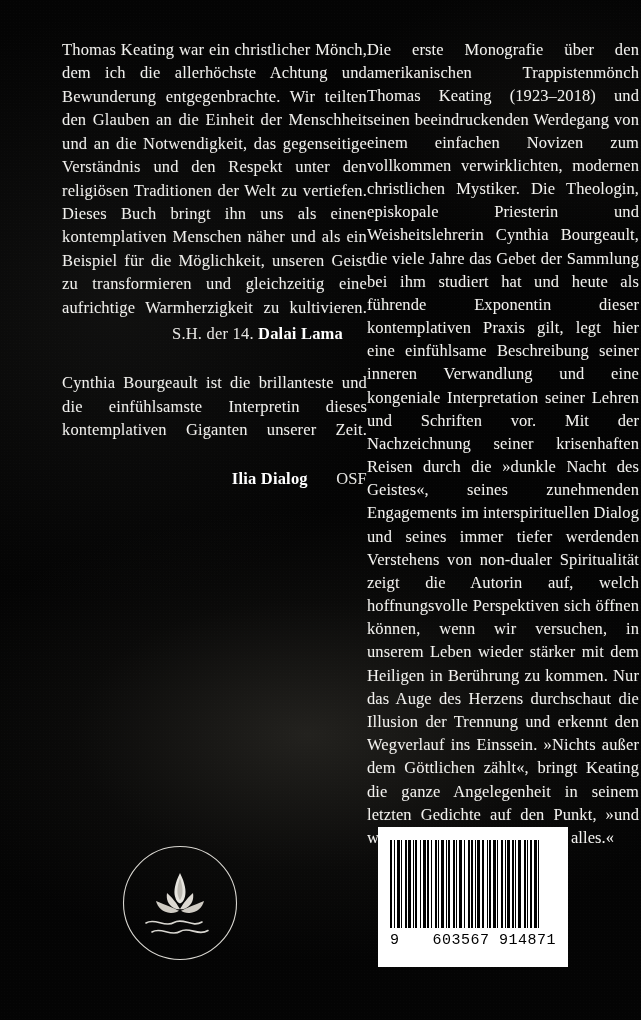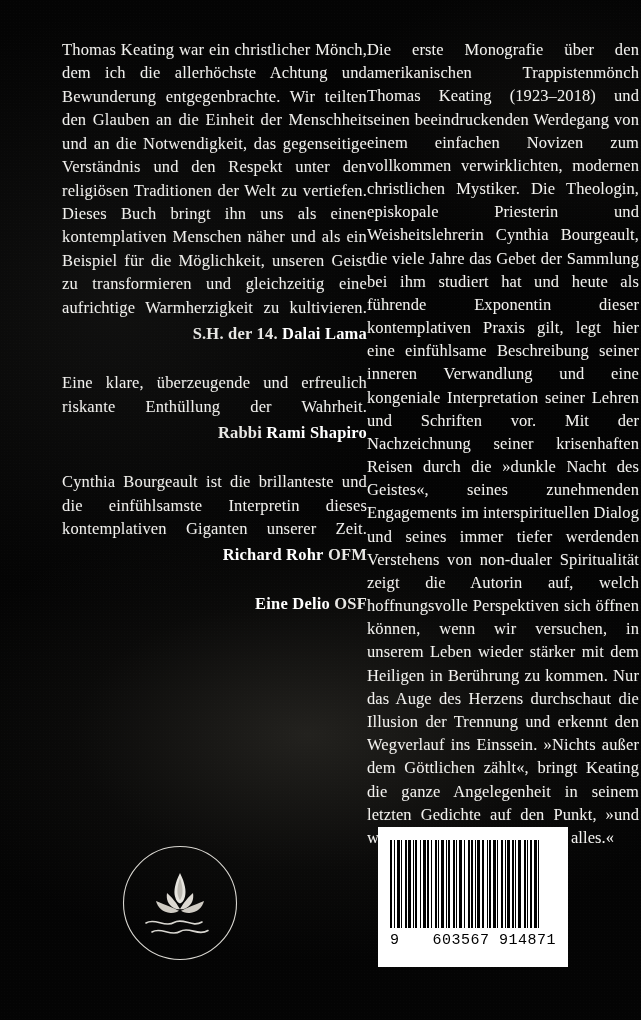--- a/index.html
+++ b/index.html
@@ -81,21 +81,22 @@
     color: #e8e7e4;
     letter-spacing: 0.2px;
   }
   .blurb-attr .name {
     font-weight: bold;
     color: #ffffff;
     margin-top: 30px;
   }
   .blurb-attr .pre,
   .blurb-attr .post {
-    font-weight: bold;
+    font-weight: normal;
+    margin-left: 24px;
   }
 
   
   .desc {
     font-family: "Liberation Serif", serif;
     font-size: 16.5px;
     line-height: 1.405;
     text-align: justify;
     color: #f4f3f0;
     letter-spacing: 0.1px;
@@ -163,42 +164,29 @@
 
       <div class="blurb">
         <p class="blurb-text">Thomas Keating war ein christlicher Mönch, dem ich die allerhöchste Achtung und Bewunderung entgegenbrachte. Wir teilten den Glauben an die Einheit der Menschheit und an die Notwendigkeit, das gegenseitige Verständnis und den Respekt unter den religiösen Traditionen der Welt zu vertiefen. Dieses Buch bringt ihn uns als einen kontemplativen Menschen näher und als ein Beispiel für die Möglichkeit, unseren Geist zu transformieren und gleichzeitig eine aufrichtige Warmherzigkeit zu kultivieren.</p>
         <p class="blurb-attr">
           <span class="pre">S.H. der 14.</span>
           <span class="name">Dalai Lama</span>
           <span class="post"></span>
         </p>
       </div>
 
-      <div class="blurb">
-        <p class="blurb-text">Eine klare, überzeugende und erfreulich riskante Enthüllung der Wahrheit.</p>
-        <p class="blurb-attr">
-          <span class="pre">Rabbi</span>
-          <span class="name">Rami Shapiro</span>
-          <span class="post"></span>
-        </p>
-      </div>
 
       <div class="blurb">
         <p class="blurb-text">Cynthia Bourgeault ist die brillanteste und die einfühlsamste Interpretin dieses kontemplativen Giganten unserer Zeit.</p>
-        <p class="blurb-attr">
-          <span class="pre"></span>
-          <span class="name">Richard Rohr</span>
-          <span class="post">OFM</span>
-        </p>
       </div>
 
       <div class="blurb">
         <p class="blurb-attr">
           <span class="pre"></span>
-          <span class="name">Eine Delio</span>
+          <span class="name">Ilia Dialog</span>
           <span class="post">OSF</span>
         </p>
       </div>
 
     </div>
 
     <div class="col-right">
       <p class="desc">Die erste Monografie über den amerikanischen Trappistenmönch Thomas Keating (1923–2018) und seinen beeindruckenden Werdegang von einem einfachen Novizen zum vollkommen verwirklichten, modernen christlichen Mystiker. Die Theologin, episkopale Priesterin und Weisheitslehrerin Cynthia Bourgeault, die viele Jahre das Gebet der Sammlung bei ihm studiert hat und heute als führende Exponentin dieser kontemplativen Praxis gilt, legt hier eine einfühlsame Beschreibung seiner inneren Verwandlung und eine kongeniale Interpretation seiner Lehren und Schriften vor. Mit der Nachzeichnung seiner krisenhaften Reisen durch die »dunkle Nacht des Geistes«, seines zunehmenden Engagements im interspirituellen Dialog und seines immer tiefer werdenden Verstehens von non-dualer Spiritualität zeigt die Autorin auf, welch hoffnungsvolle Perspektiven sich öffnen können, wenn wir versuchen, in unserem Leben wieder stärker mit dem Heiligen in Berührung zu kommen. Nur das Auge des Herzens durchschaut die Illusion der Trennung und erkennt den Wegverlauf ins Einssein. »Nichts außer dem Göttlichen zählt«, bringt Keating die ganze Angelegenheit in seinem letzten Gedichte auf den Punkt, »und weil das Göttliche zählt, zählt alles.«</p>
     </div>
 

